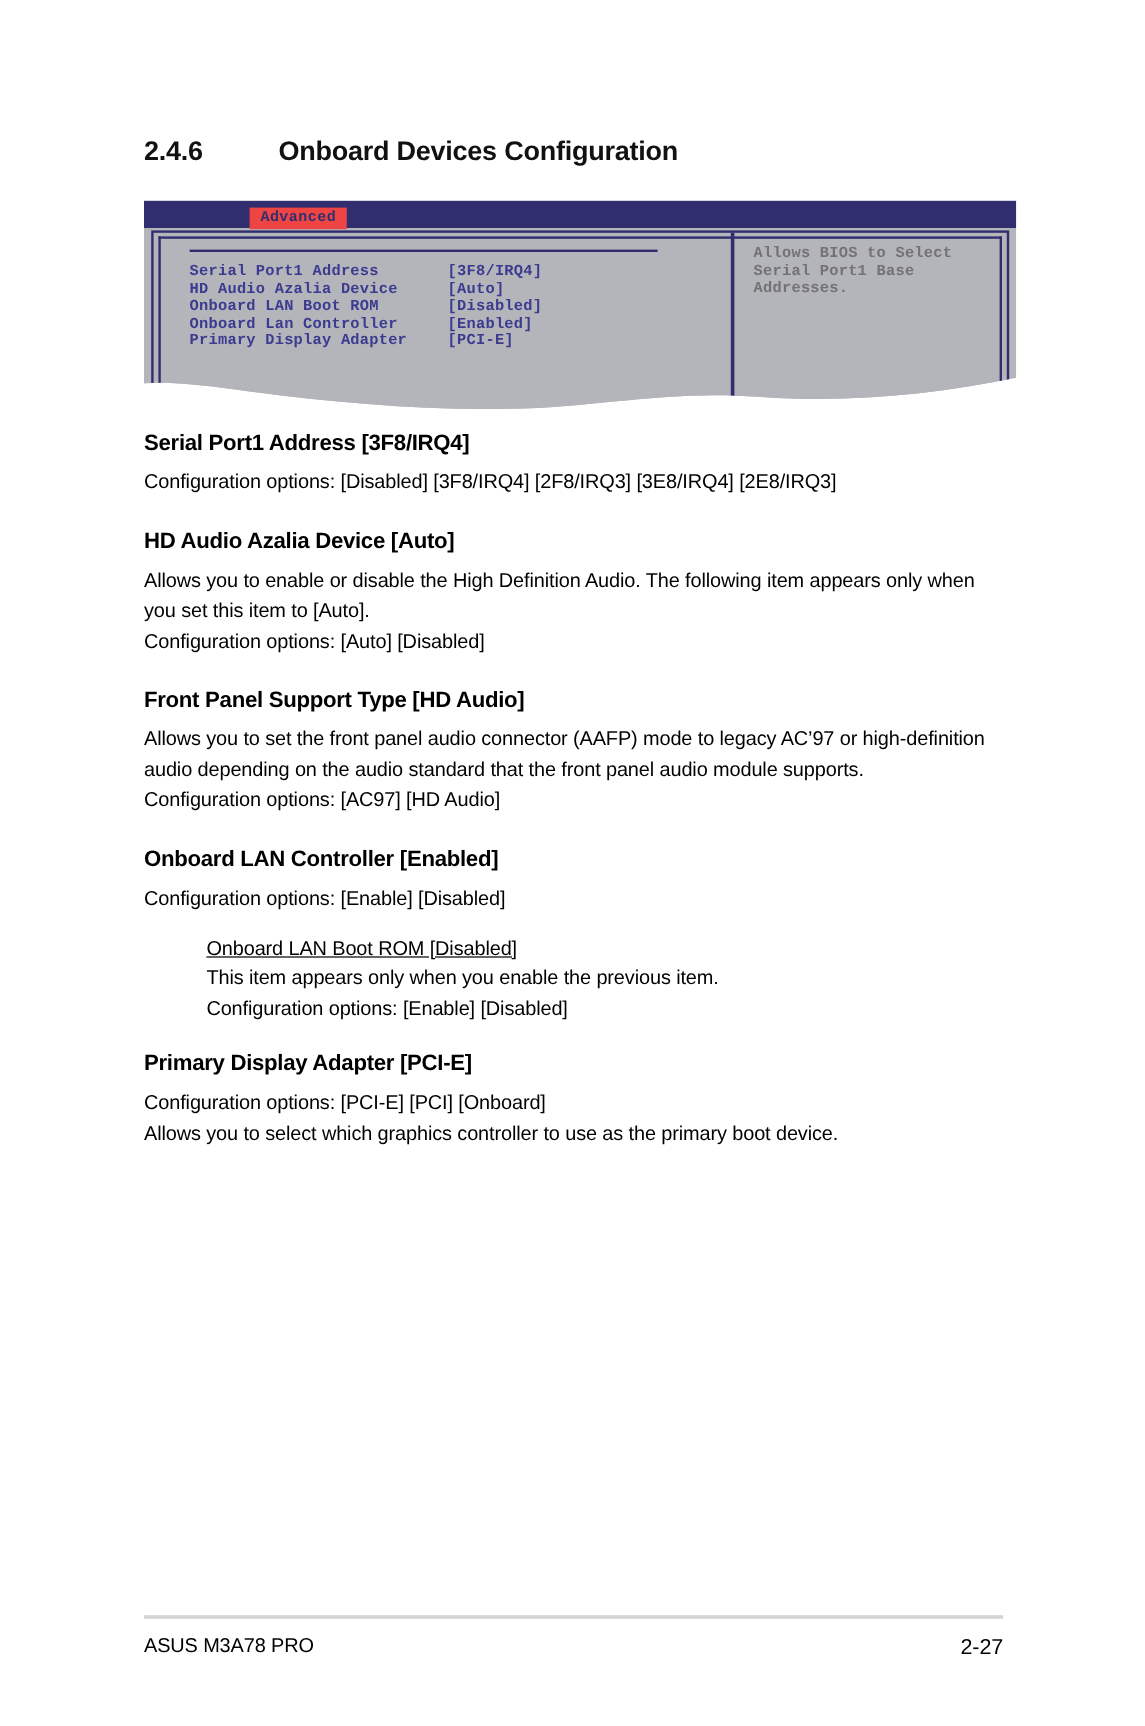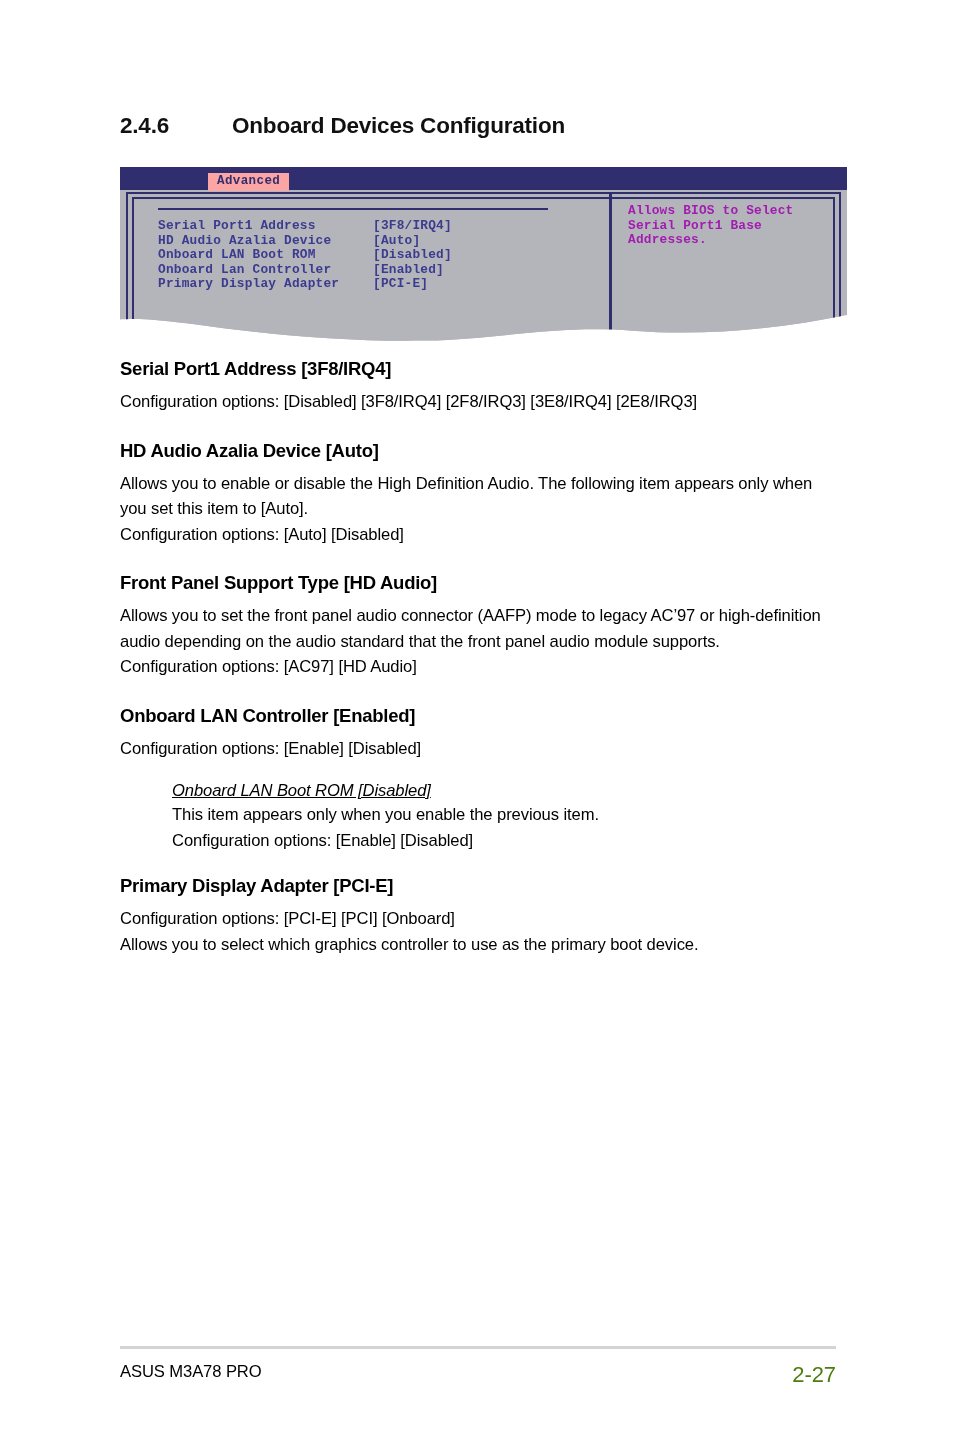--- a/index.html
+++ b/index.html
@@ -63,21 +63,21 @@
     left: 0; top: 0;
     width: 727px;
     height: 23px;
     background: #302e6e;
   }
   .bios-tab {
     position: absolute;
     left: 88px;
     top: 6px;
     padding: 1px 9px 2px 9px;
-    background: #fca5a5;
+    background: #ef4444;
     color: #302e6e;
     font-family: "Liberation Mono", monospace;
     font-size: 12.5px;
     font-weight: bold;
     letter-spacing: 0.4px;
     line-height: 15px;
   }
   
   .bios-frame {
     position: absolute;
@@ -146,21 +146,21 @@
   .opt-value { }
 
   .bios-help {
     position: absolute;
     left: 508px;
     top: 37px;
     width: 205px;
     font-family: "Liberation Mono", monospace;
     font-size: 12.8px;
     font-weight: bold;
-    color: #a21caf;
+    color: #737373;
     line-height: 14.6px;
     letter-spacing: 0.2px;
     white-space: pre-line;
   }
 
   
   .body-wrap {
     position: absolute;
     left: 120px;
     top: 358px;
@@ -183,21 +183,20 @@
   .block { margin-bottom: 25px; }
   .block.tight { margin-bottom: 22px; }
 
   .sub {
     margin-left: 52px;
     margin-top: 20px;
   }
   .sub-head {
     margin: 0 0 1px 0;
     font-size: 16.6px;
-    font-style: italic;
     text-decoration: underline;
     letter-spacing: -0.1px;
     color: #000;
   }
 
   
   .foot-rule {
     position: absolute;
     left: 120px;
     top: 1346px;
@@ -210,23 +209,23 @@
     left: 120px;
     top: 1362px;
     font-size: 16.6px;
     letter-spacing: -0.1px;
     color: #000;
   }
   .foot-right {
     position: absolute;
     right: 118px;
     top: 1362px;
-    font-size: 22px;
+    font-size: 18px;
     letter-spacing: -0.1px;
-    color: #4d7c0f;
+    color: #000000;
   }
 
   svg.defs { position: absolute; width: 0; height: 0; }
 </style>
 </head>
 <body>
 
 <div class="page">
 
   <svg class="defs">

